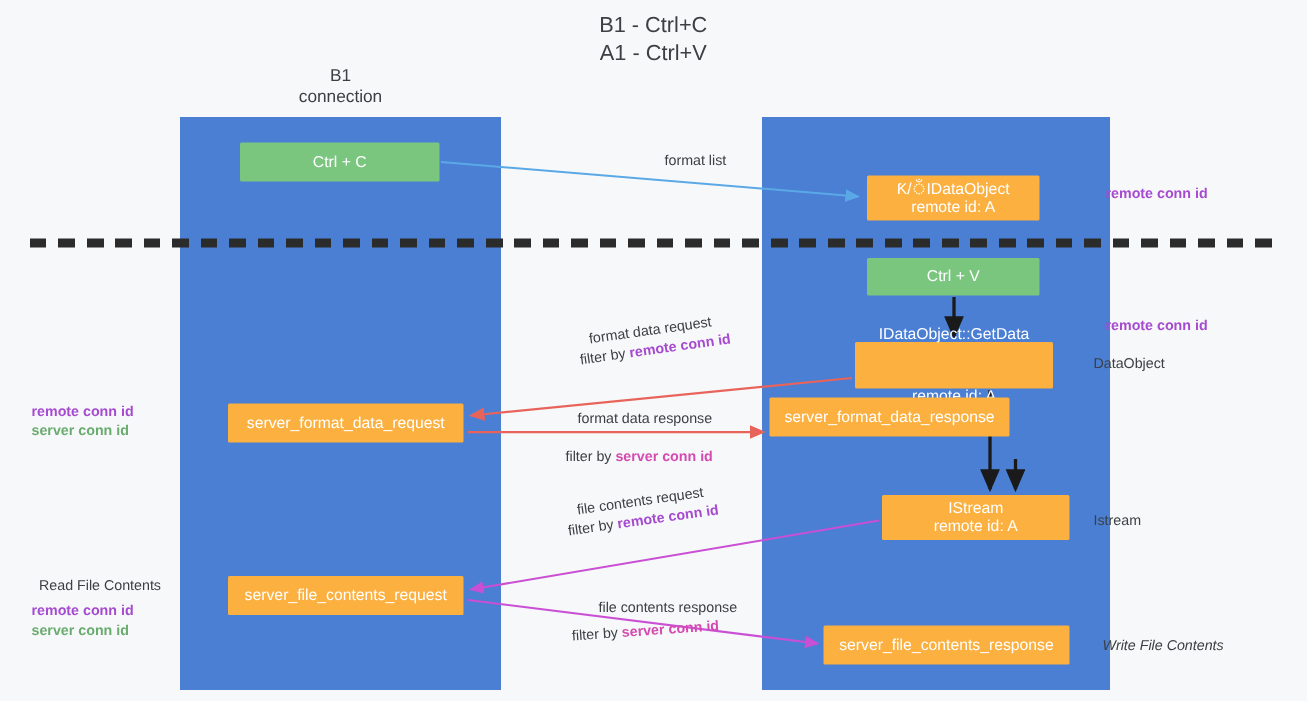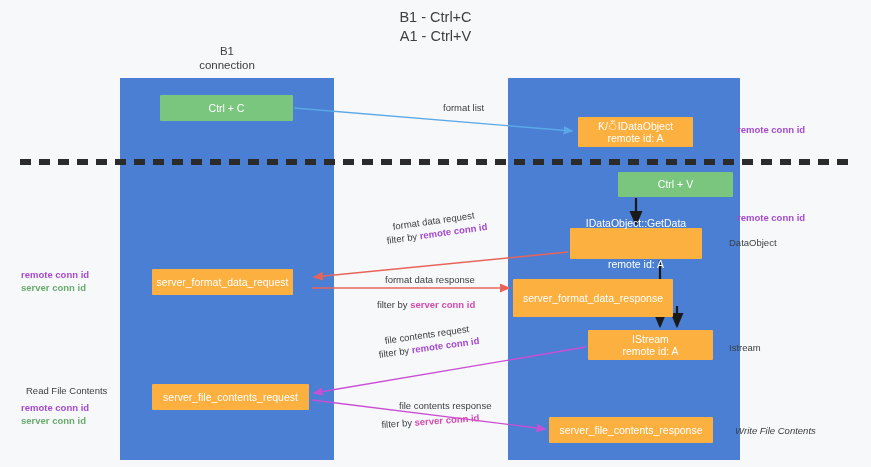--- a/index.html
+++ b/index.html
@@ -39,24 +39,24 @@
     display:flex;flex-direction:column;align-items:center;justify-content:center;
     color:#ffffff;font-size:10.5px;line-height:12.5px;text-align:center;
     border-radius:1px;
   }
   .box .l2{display:block;}
   .green{background:#7ac67f;}
   .orange{background:#fbb040;}
 
   #box-ctrlc{left:160px;top:95px;width:133px;height:26px;}
   #box-idataobject{left:578px;top:117px;width:115px;height:30px;}
-  #box-ctrlv{left:578px;top:172px;width:115px;height:25px;margin-left:40px;}
+  #box-ctrlv{left:578px;top:172px;width:115px;height:25px;}
   #box-getdata{left:570px;top:228px;width:132px;height:31px;gap:28px;}
-  #box-sfdreq{left:152px;top:269px;width:141px;height:26px;}
-  #box-sfdres{left:513px;top:279px;width:160px;height:38px;}
+  #box-sfdreq{left:152px;top:269px;width:157px;height:26px;}
+  #box-sfdres{left:513px;top:265px;width:160px;height:26px;}
   #box-istream{left:588px;top:330px;width:125px;height:30px;}
   #box-sfcreq{left:152px;top:384px;width:157px;height:26px;}
   #box-sfcres{left:549px;top:417px;width:164px;height:26px;}
 
   
   #divider{
     position:absolute;left:20px;top:159px;width:831px;height:6px;
     background:repeating-linear-gradient(to right,#2b2b2b 0px,#2b2b2b 11px,transparent 11px,transparent 19px);
   }
 

